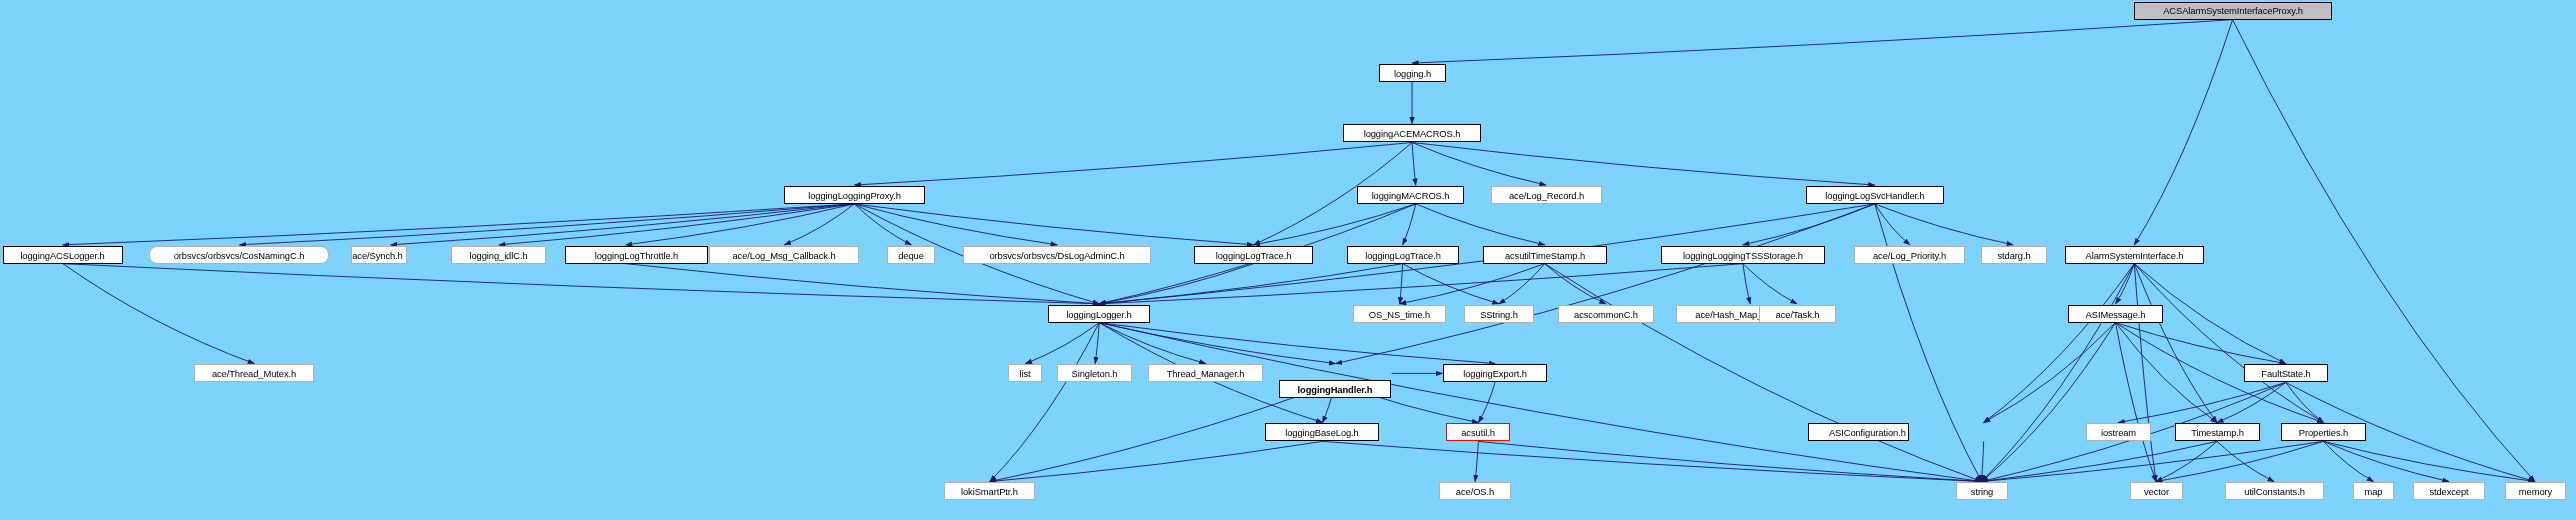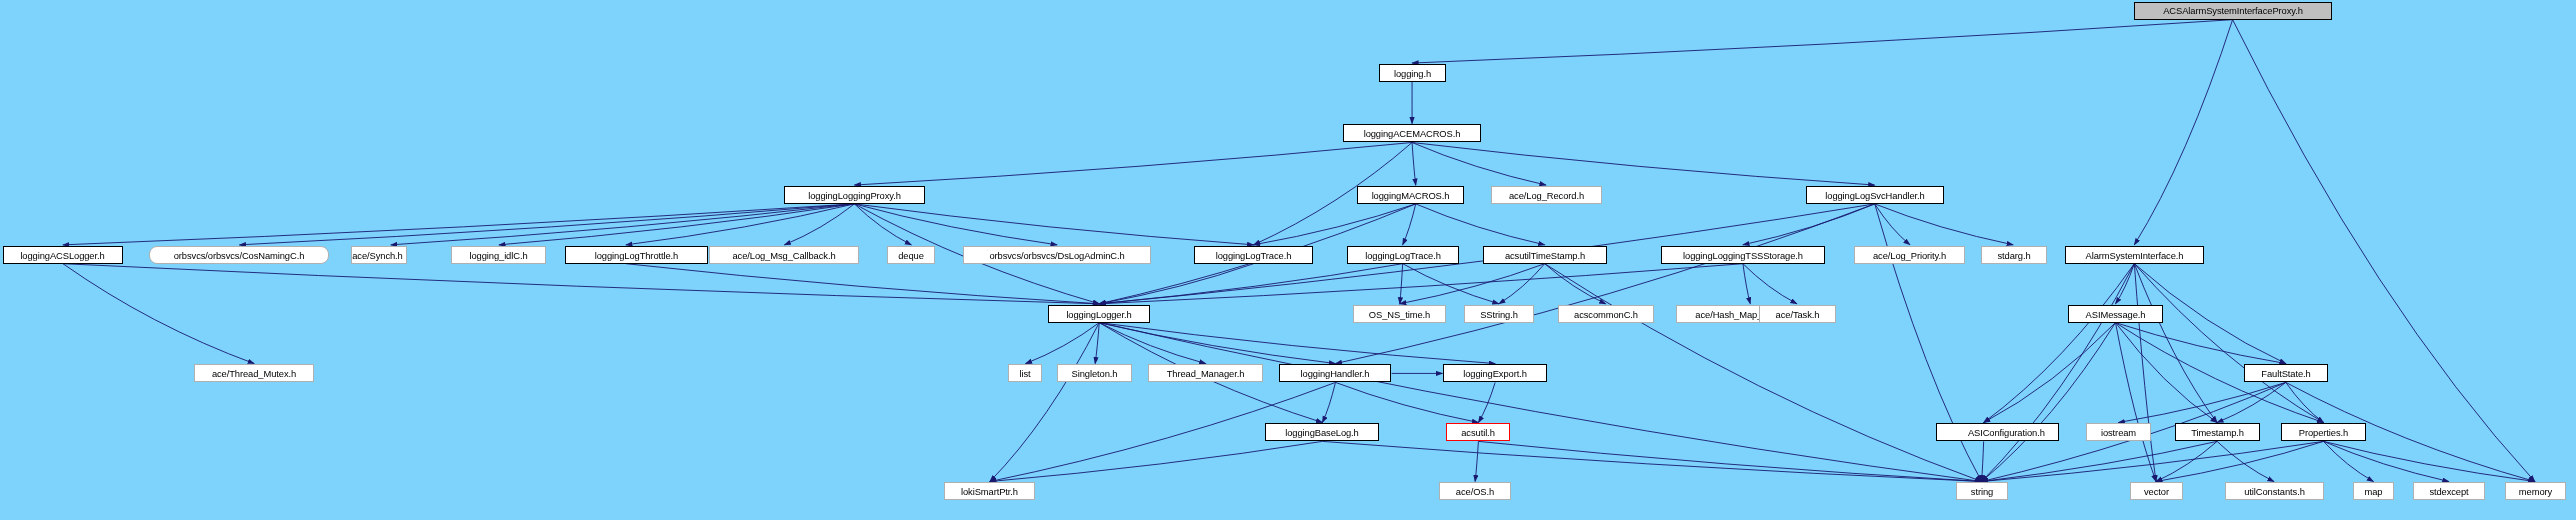--- a/index.html
+++ b/index.html
@@ -226,36 +226,36 @@
       </div>
       <div class="node weak" style="left: 1008px; top: 364px; width: 34px;">
         <span>list</span>
       </div>
       <div class="node weak" style="left: 1057px; top: 364px; width: 75px;">
         <span>Singleton.h</span>
       </div>
       <div class="node weak" style="left: 1148px; top: 364px; width: 115px;">
         <span>Thread_Manager.h</span>
       </div>
-      <div class="node strong" style="left: 1279px; top: 364px; width: 112px;">
+      <div class="node strong" style="left: 1279px; top: 380px; width: 112px; font-weight: bold;">
         <span>loggingHandler.h</span>
       </div>
       <div class="node strong" style="left: 1443px; top: 364px; width: 104px;">
         <span>loggingExport.h</span>
       </div>
       <div class="node strong" style="left: 2244px; top: 364px; width: 84px;">
         <span>FaultState.h</span>
       </div>
       <div class="node strong" style="left: 1265px; top: 423px; width: 114px;">
         <span>loggingBaseLog.h</span>
       </div>
       <div class="node missing" style="left: 1446px; top: 423px; width: 64px;">
         <span>acsutil.h</span>
       </div>
-      <div class="node strong" style="left: 1936px; top: 423px; width: 123px; padding-left: 21px;">
+      <div class="node strong" style="left: 1808px; top: 423px; width: 101px; padding-left: 21px;">
         <span>ASIConfiguration.h</span>
       </div>
       <div class="node weak" style="left: 2086px; top: 423px; width: 65px;">
         <span>iostream</span>
       </div>
       <div class="node strong" style="left: 2175px; top: 423px; width: 85px;">
         <span>Timestamp.h</span>
       </div>
       <div class="node strong" style="left: 2281px; top: 423px; width: 85px;">
         <span>Properties.h</span>

